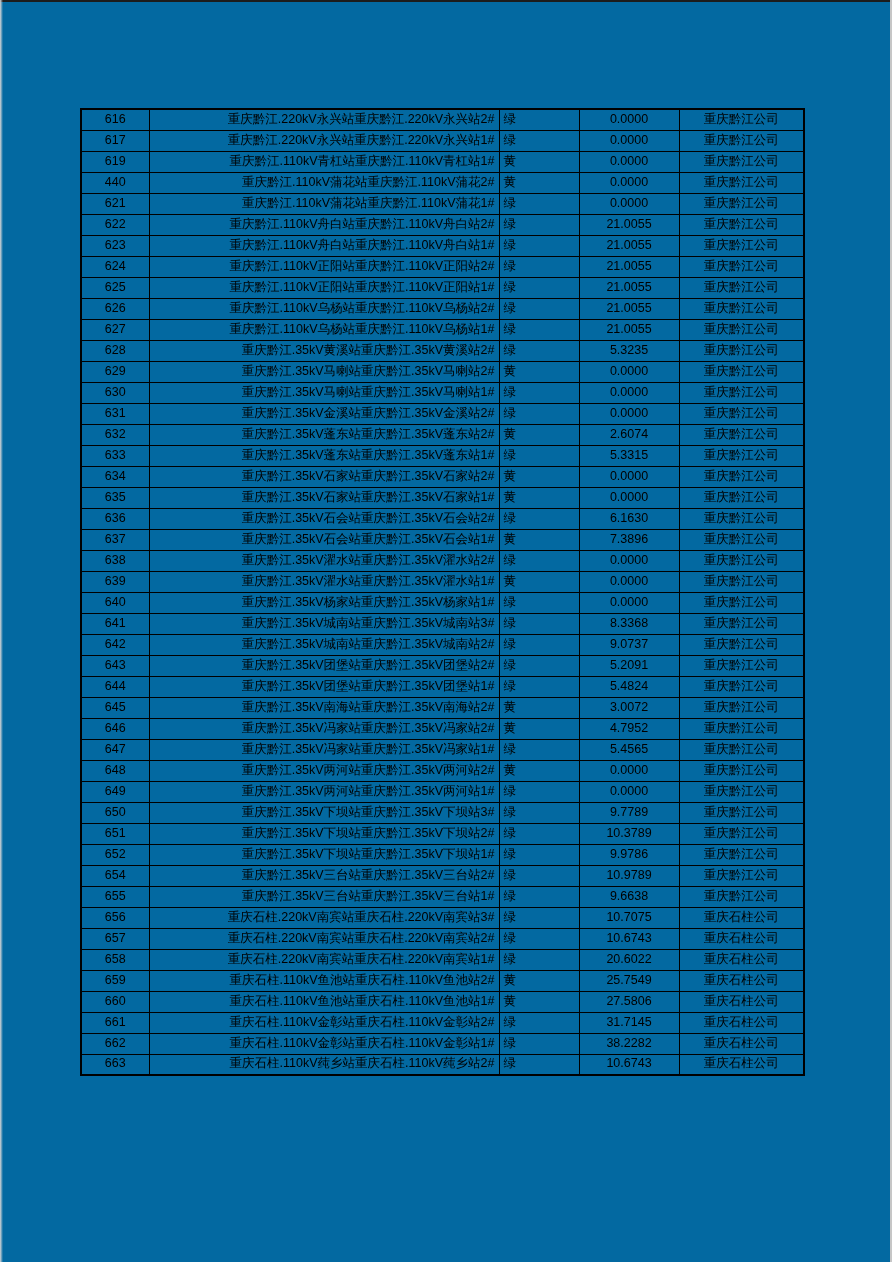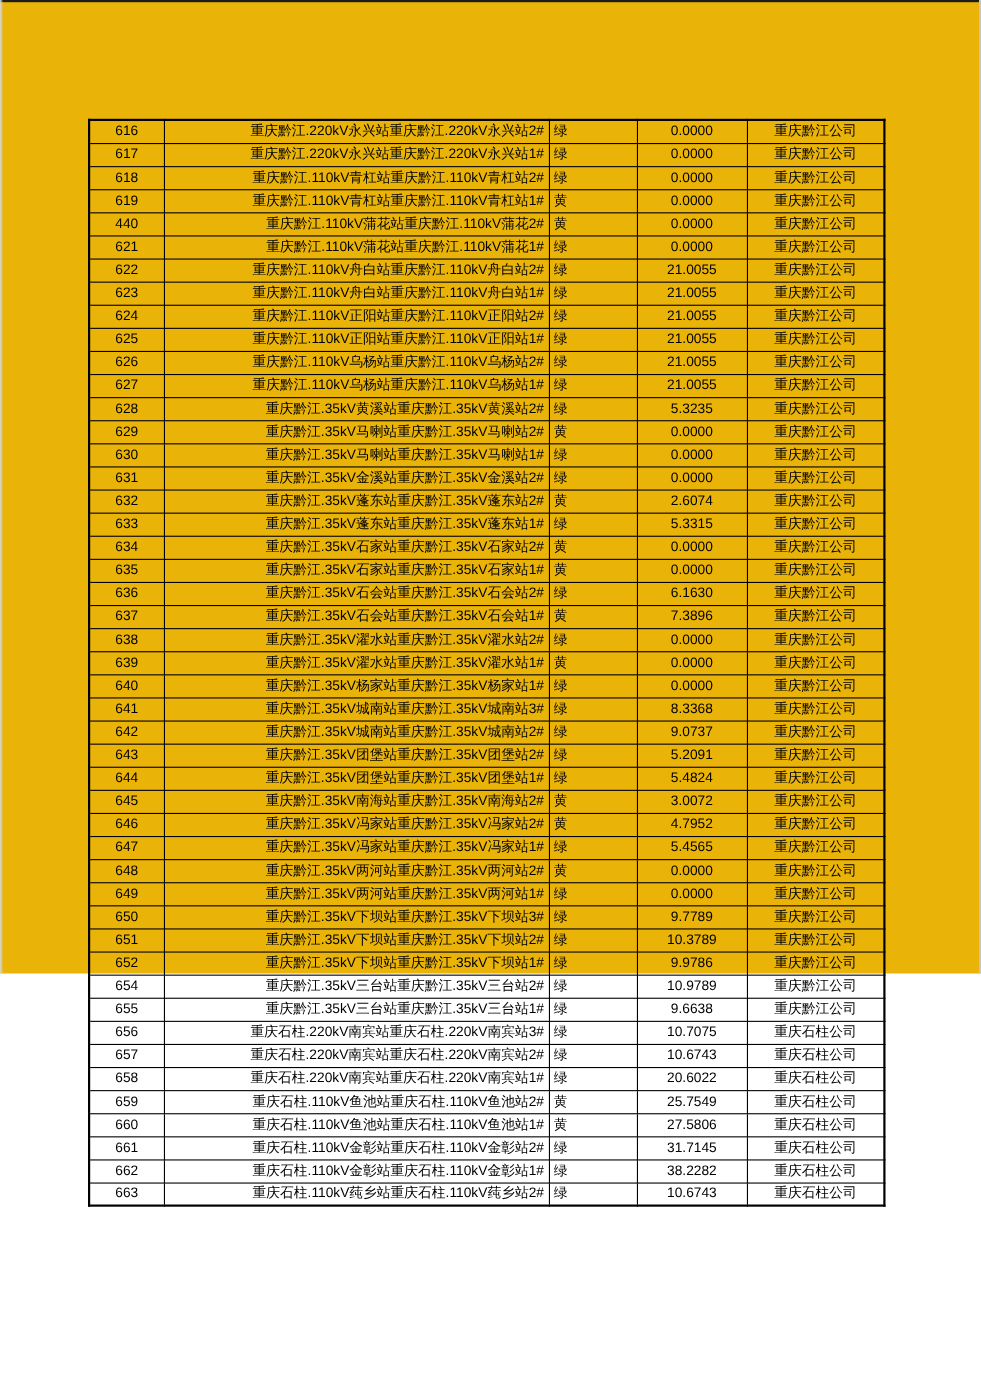--- a/index.html
+++ b/index.html
@@ -7,22 +7,22 @@
     width: 892px;
     height: 1262px;
     background: #ffffff;
     font-family: "Liberation Sans", "DejaVu Sans", sans-serif;
     color: #000000;
     overflow: hidden;
   }
   .page {
     position: relative;
     width: 892px;
-    height: 885px;
-    background: #eab308;
+    height: 1262px;
+    background: #0369a1;
   }
   .top-edge {
     position: absolute;
     top: 0; left: 0;
     width: 100%;
     height: 2px;
     background: #1c1c1c;
   }
   .right-edge {
     position: absolute;
@@ -82,27 +82,20 @@
   </tr>
 
   <tr>
     <td class="col-id">617</td>
     <td class="col-name">重庆黔江.220kV永兴站重庆黔江.220kV永兴站1#</td>
     <td class="col-status">绿</td>
     <td class="col-value">0.0000</td>
     <td class="col-company">重庆黔江公司</td>
   </tr>
 
-  <tr>
-    <td class="col-id">618</td>
-    <td class="col-name">重庆黔江.110kV青杠站重庆黔江.110kV青杠站2#</td>
-    <td class="col-status">绿</td>
-    <td class="col-value">0.0000</td>
-    <td class="col-company">重庆黔江公司</td>
-  </tr>
 
   <tr>
     <td class="col-id">619</td>
     <td class="col-name">重庆黔江.110kV青杠站重庆黔江.110kV青杠站1#</td>
     <td class="col-status">黄</td>
     <td class="col-value">0.0000</td>
     <td class="col-company">重庆黔江公司</td>
   </tr>
 
   <tr>

